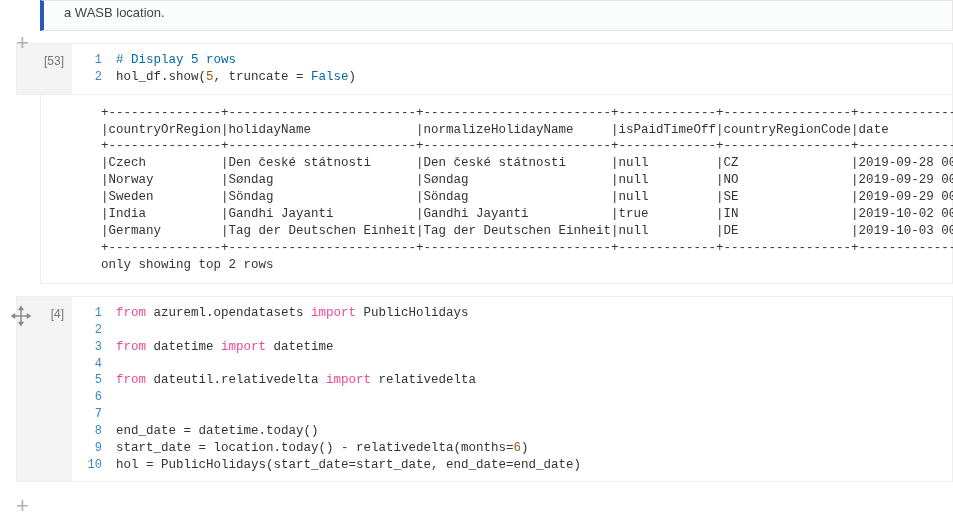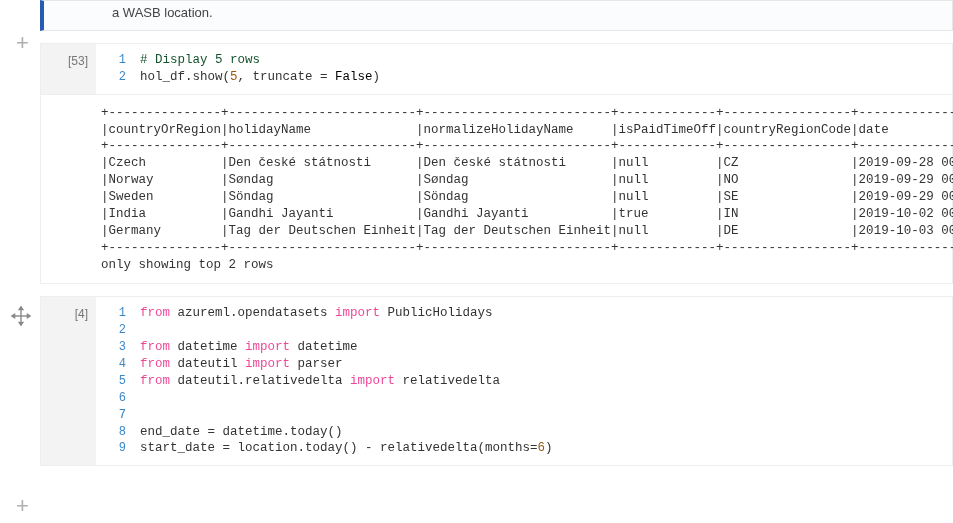--- a/index.html
+++ b/index.html
@@ -14,29 +14,29 @@
     position: relative;
   }
   .mono { font-family: "Consolas", "Courier New", monospace; font-size: 12.5px; }
 
   .info-banner {
     display: flex;
     margin-left: 40px;
     background: #fbfcfd;
     border: 1px solid #e6e6e6;
     border-left: 4px solid #265bb2;
-    padding: 4px 10px 8px 68px;
+    padding: 4px 10px 8px 20px;
     color: #444;
     font-size: 13px;
     line-height: 1.3;
   }
 
   .cell {
     display: flex;
-    margin-left: 40px;
+    margin-left: 16px;
     margin-top: 12px;
     border: 1px solid #eee;
   }
   .cell-gutter {
     min-width: 55px;
     background: #f3f3f3;
     text-align: right;
     padding: 10px 8px 0 0;
     color: #777;
     font-size: 12px;
@@ -89,23 +89,23 @@
 
   .drag-handle {
     position: absolute;
     left: 10px;
     top: 305px;
     color: #888;
     cursor: move;
   }
   .drag-handle svg { width: 22px; height: 22px; }
 
-  .k-green   { color: #14532d; }
+  .k-green   { color: #0369a1; }
   .k-keyword { color: #ec4899; }
-  .k-blue    { color: #000000; }
+  .k-blue    { color: #0369a1; }
   .k-num     { color: #975a16; }
 </style>
 </head>
 <body>
 
 <div class="info-banner">
   <span>a WASB location.</span>
 </div>
 
 <div class="add-cell top">
@@ -164,21 +164,20 @@
     <div class="code-line">
         <span class="lineno">2</span>
         <span class="code"> </span>
       </div>
     <div class="code-line">
         <span class="lineno">3</span>
         <span class="code"><span class="k-keyword">from</span><span> datetime </span><span class="k-keyword">import</span><span> datetime</span></span>
       </div>
     <div class="code-line">
         <span class="lineno">4</span>
-        <span class="code"><span class="k-keyword">from</span><span> dateutil </span><span class="k-keyword">import</span><span> parser</span></span>
       </div>
     <div class="code-line">
         <span class="lineno">5</span>
         <span class="code"><span class="k-keyword">from</span><span> dateutil.relativedelta </span><span class="k-keyword">import</span><span> relativedelta</span></span>
       </div>
     <div class="code-line">
         <span class="lineno">6</span>
         <span class="code"> </span>
       </div>
     <div class="code-line">
@@ -186,18 +185,22 @@
         <span class="code"> </span>
       </div>
     <div class="code-line">
         <span class="lineno">8</span>
         <span class="code">end_date = datetime.today()</span>
       </div>
     <div class="code-line">
         <span class="lineno">9</span>
         <span class="code"><span>start_date = location.today() - relativedelta(months=</span><span class="k-num">6</span><span>)</span></span>
       </div>
+    <div class="code-line">
+        <span class="lineno">10</span>
+        <span class="code">hol = PublicHolidays(start_date=start_date, end_date=end_date)</span>
+      </div>
   </div>
 </div>
 
 <div class="add-cell bottom">
   <span>+</span>
 </div>
 
 </body></html>

